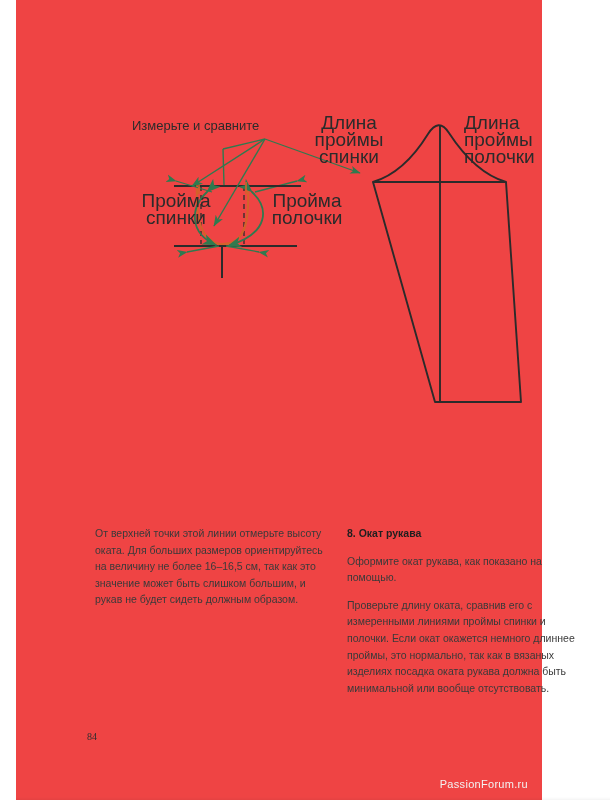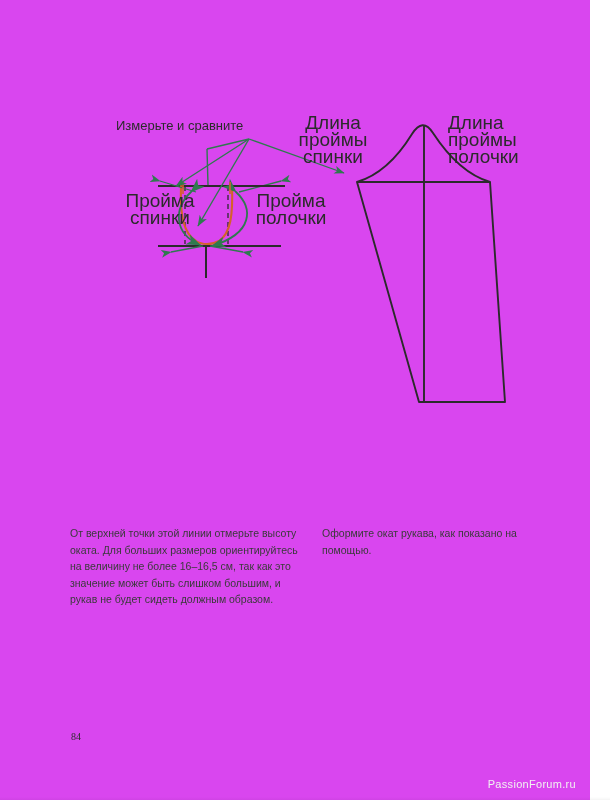--- a/index.html
+++ b/index.html
@@ -9,24 +9,24 @@
   }
   body {
     width: 610px;
     height: 800px;
     font-family: "Liberation Sans", sans-serif;
     position: relative;
     overflow: hidden;
   }
   #page {
     position: absolute;
-    left: 0; top: 0;
-    width: 590px;
+    left: 16px; top: 0;
+    width: 526px;
     height: 800px;
-    background: #d946ef;
+    background: #ef4444;
     box-sizing: border-box;
   }
   
   #diagram-area {
     position: absolute;
     left: 0;
     top: 0;
     width: 610px;
     height: 470px;
   }
@@ -75,20 +75,21 @@
     width: 100px;
   }
 
   
   .col {
     position: absolute;
     color: #3a3a3a;
     font-family: "Liberation Sans", sans-serif;
     font-size: 10.5px;
     line-height: 16.6px;
+    margin-left: 9px;
   }
   #col-left {
     left: 70px;
     top: 525px;
     width: 235px;
   }
   #col-right {
     left: 322px;
     top: 525px;
     width: 230px;
@@ -215,19 +216,21 @@
     <div class="dlabel" id="label-front-armhole-length">Длина
 проймы
 полочки</div>
   </div>
 
   <div class="col" id="col-left">
     <p>От верхней точки этой линии отмерьте высоту оката. Для больших размеров ориентируйтесь на величину не более 16–16,5 см, так как это значение может быть слишком большим, и рукав не будет сидеть должным образом.</p>
   </div>
 
   <div class="col" id="col-right">
+    <p class="section-head">8. Окат рукава</p>
     <p>Оформите окат рукава, как показано на помощью.</p>
+    <p>Проверьте длину оката, сравнив его с измеренными линиями проймы спинки и полочки. Если окат окажется немного длиннее проймы, это нормально, так как в вязаных изделиях посадка оката рукава должна быть минимальной или вообще отсутствовать.</p>
   </div>
 
   <div id="page-number">84</div>
   <div id="watermark">PassionForum.ru</div>
   <div id="page-edge"></div>
 </div>
 
 </body></html>

